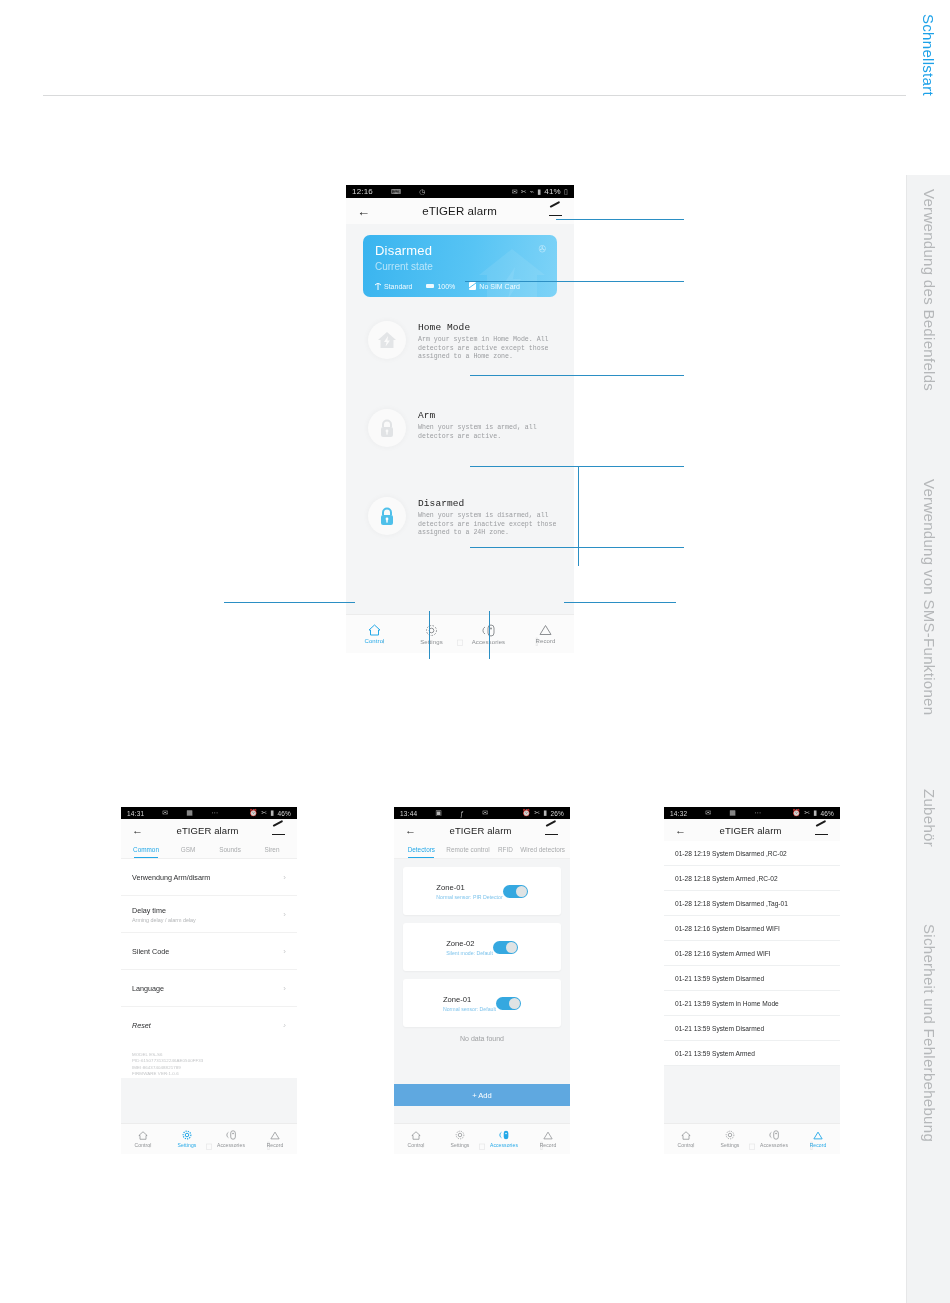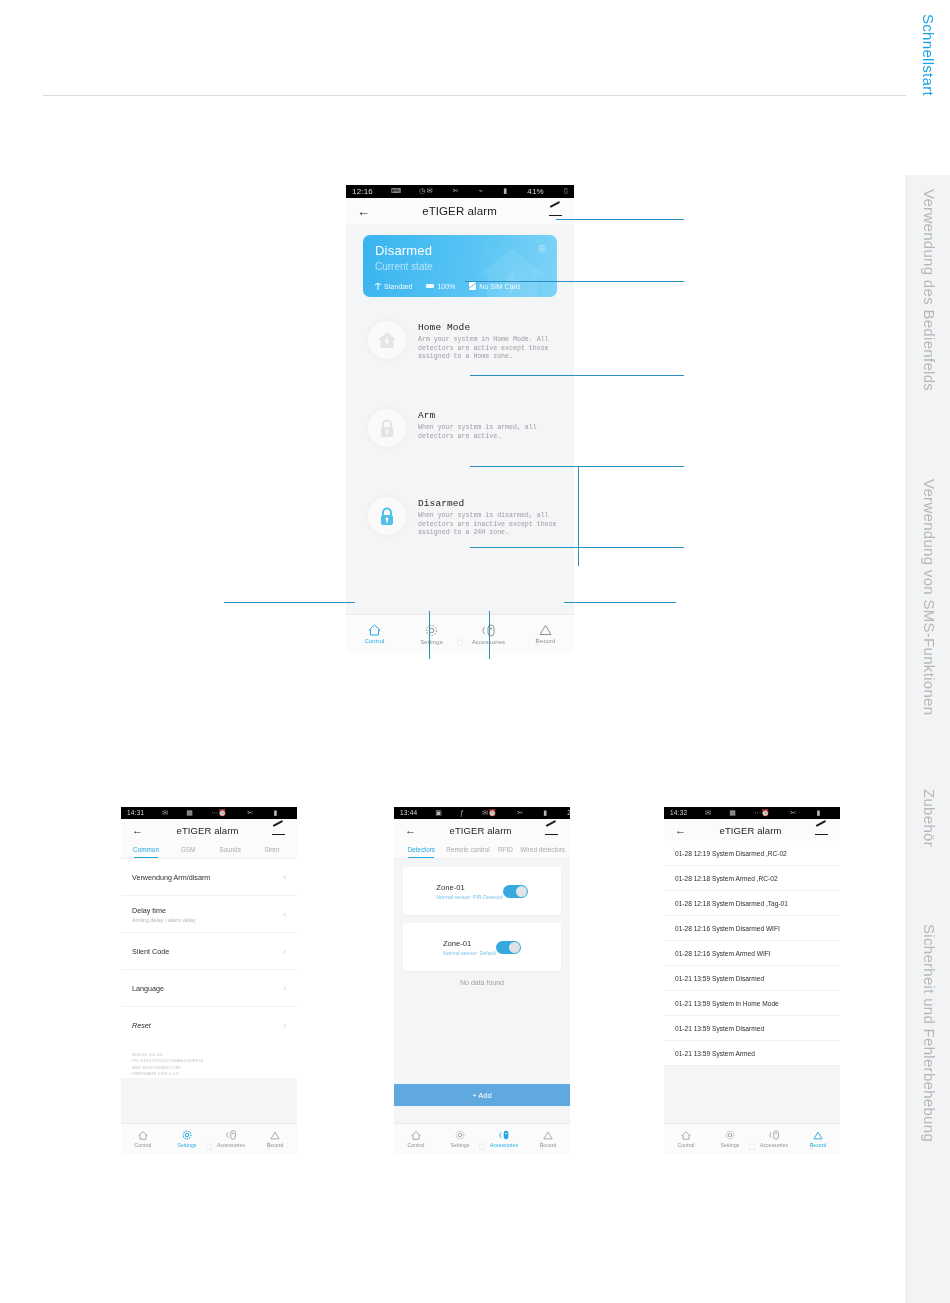--- a/index.html
+++ b/index.html
@@ -56,22 +56,22 @@
     background: #000;
     color: #d8d8d8;
     height: 13px;
     display: flex;
     align-items: center;
     justify-content: space-between;
     padding: 0 6px;
     font-size: 8px;
     letter-spacing: .2px;
   }
-  .statusbar .sb-left { display: flex; align-items: flex-start; gap: 18px; }
-  .statusbar .sb-right { display: flex; align-items: flex-start; gap: 20px; }
+  .statusbar .sb-left { display: flex; align-items: flex-end; gap: 18px; }
+  .statusbar .sb-right { display: flex; align-items: flex-end; gap: 3px; }
   .sb-ico { font-size: 7px; opacity: .85; }
 
   .appbar {
     background: #fbfbfb;
     display: flex;
     align-items: center;
     justify-content: space-between;
     padding: 0 11px;
   }
   .appbar .title {
@@ -603,20 +603,27 @@
     <div class="tab">Wired detectors</div>
   </div>
   <div class="acc-body">
     <div class="acc-card">
       <div>
         <div class="acc-name">Zone-01</div>
         <div class="acc-sub">Normal sensor: PIR Detector</div>
       </div>
       <div class="toggle"></div>
     </div>
+    <div class="acc-card">
+      <div>
+        <div class="acc-name">Zone-02</div>
+        <div class="acc-sub">Silent mode: Default</div>
+      </div>
+      <div class="toggle"></div>
+    </div>
     <div class="acc-card" style="margin-bottom:2px;">
       <div>
         <div class="acc-name">Zone-01</div>
         <div class="acc-sub">Normal sensor: Default</div>
       </div>
       <div class="toggle"></div>
     </div>
     <div class="no-data">No data found</div>
   </div>
   <div class="add-btn">+ Add</div>

